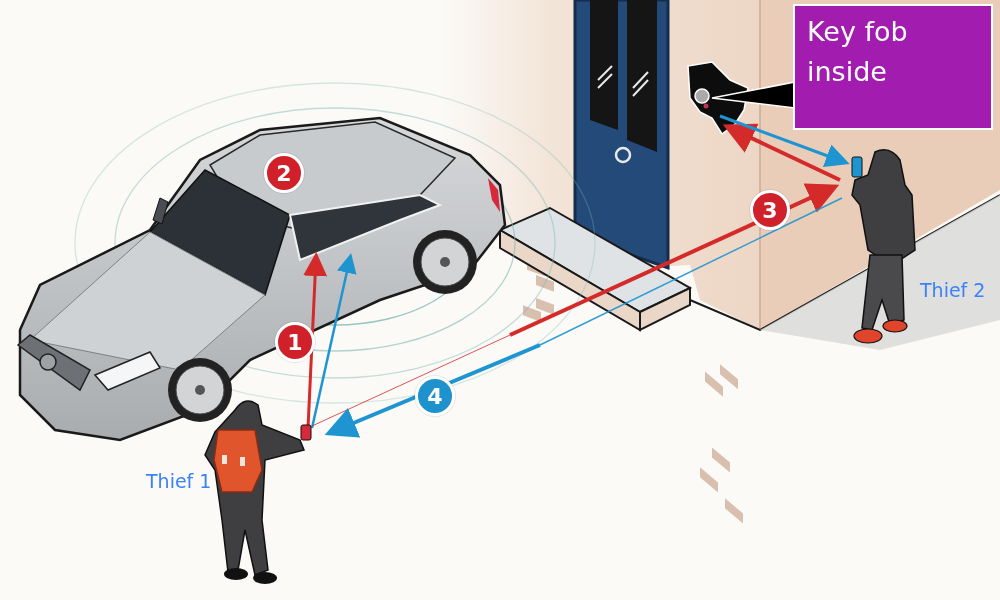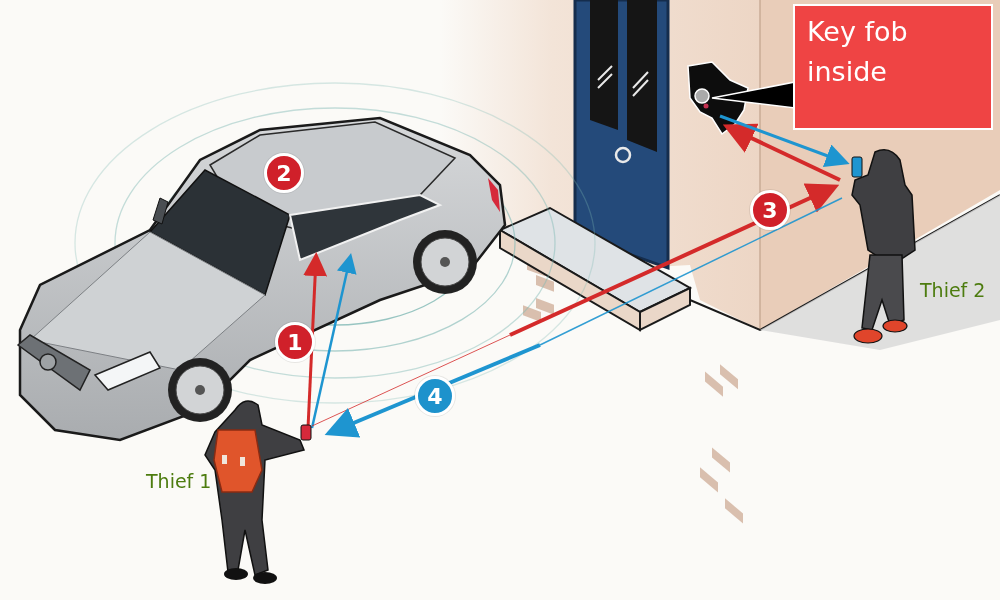--- a/index.html
+++ b/index.html
@@ -1,25 +1,25 @@
 <!DOCTYPE html>
 <html><head>
 <meta charset="utf-8">
 <style>
   html, body { margin: 0; padding: 0; }
   body { width: 1000px; height: 600px; overflow: hidden; background: #fbfaf7; font-family: "Liberation Sans", sans-serif; }
   #scene { position: absolute; left: 0; top: 0; width: 1000px; height: 600px; }
   .callout {
     position: absolute; left: 793px; top: 4px; width: 200px; height: 126px;
-    background: #ef4444; border: 2px solid #fff; box-sizing: border-box;
+    background: #a21caf; border: 2px solid #fff; box-sizing: border-box;
     color: #fff; font-family: "DejaVu Sans", sans-serif; font-size: 27px; line-height: 40px;
     padding: 6px 10px 0 12px;
   }
   .label {
-    position: absolute; font-family: "DejaVu Sans", sans-serif; font-size: 19px; color: #4d7c0f;
+    position: absolute; font-family: "DejaVu Sans", sans-serif; font-size: 19px; color: #3b82f6;
   }
   .badge {
     position: absolute; width: 34px; height: 34px; border-radius: 50%;
     border: 3px solid #fff; box-sizing: content-box;
     color: #fff; font-family: "DejaVu Sans", sans-serif; font-weight: bold; font-size: 22px;
     display: flex; align-items: center; justify-content: center;
     box-shadow: 0 0 0 1px rgba(0,0,0,0.08);
   }
 </style>
 </head>

